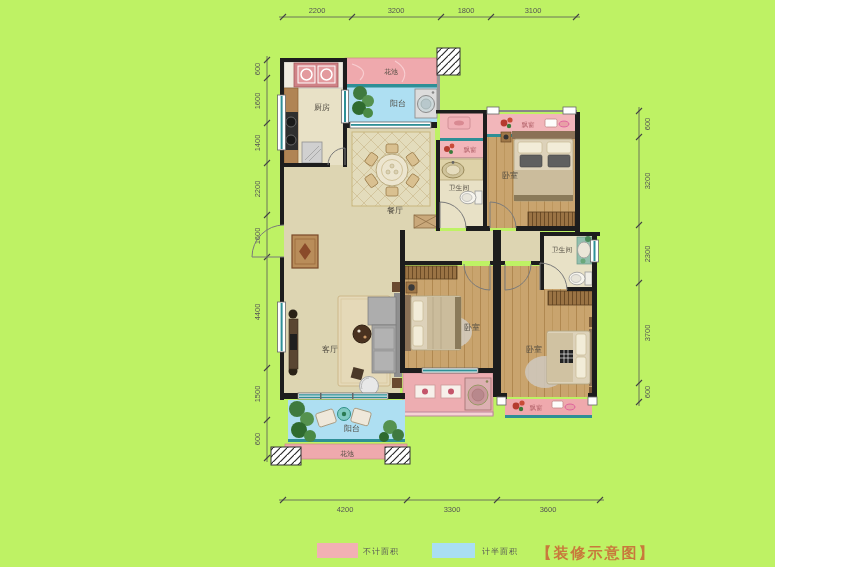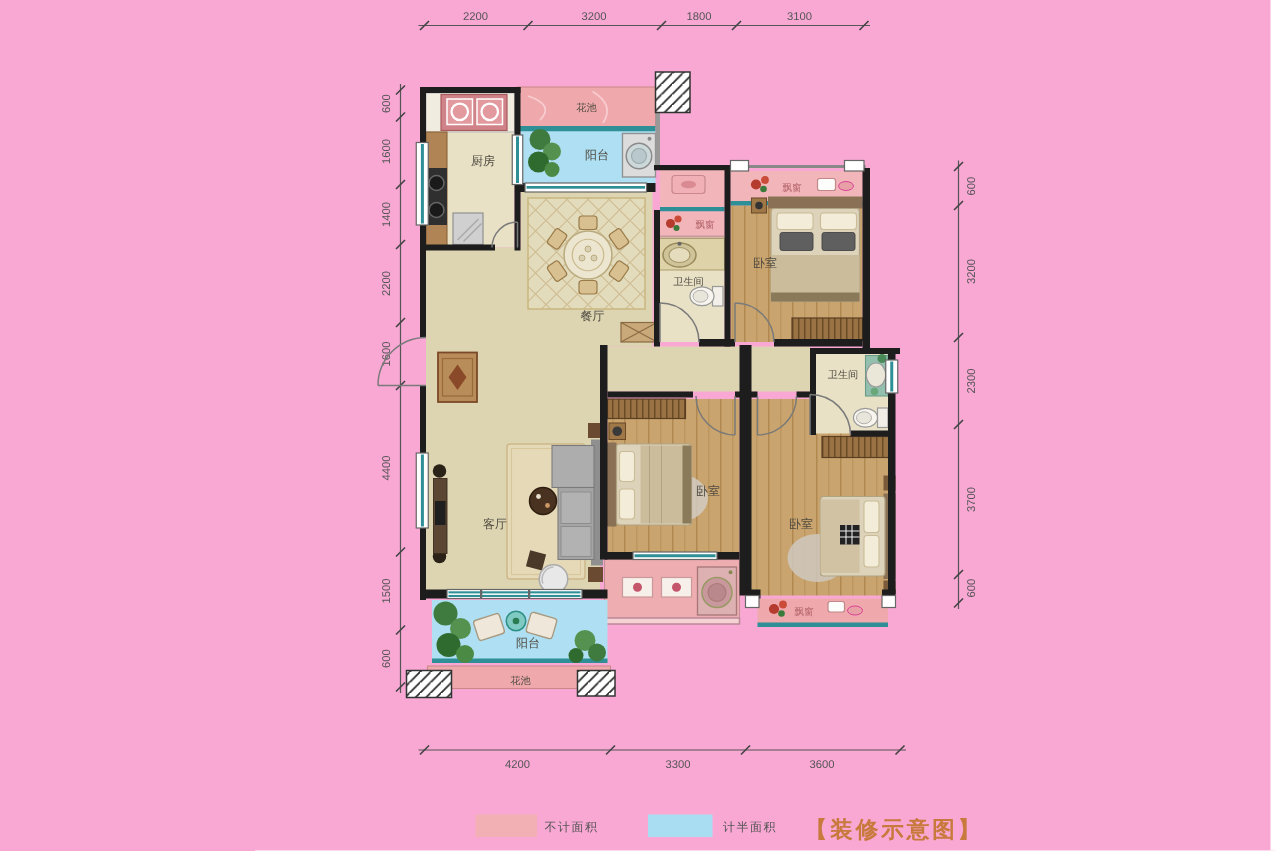--- a/index.html
+++ b/index.html
@@ -1,16 +1,16 @@
 <!DOCTYPE html>
 <html><head>
 <meta charset="utf-8">
 <style>
   html,body{margin:0;padding:0;background:#ffffff;}
-  .canvas{position:relative;width:847px;height:567px;background:#f9a8d4;overflow:hidden;
+  .canvas{position:relative;width:775px;height:567px;background:#bef264;overflow:hidden;
           font-family:"Liberation Sans", sans-serif;}
   svg{position:absolute;left:0;top:0;}
   text{font-family:"Liberation Sans", sans-serif;}
   .dim{font-size:7.5px;fill:#555;}
   .room{font-size:8px;fill:#4f4a40;}
   .room-sm{font-size:6.8px;fill:#4f4a40;}
   .bay{font-size:6.5px;fill:#b5666d;}
   .legend-label{font-size:8px;fill:#555;letter-spacing:1px;}
   .title{font-size:15px;font-weight:bold;fill:#c8793c;letter-spacing:2px;
          font-family:"Liberation Serif", serif;}

